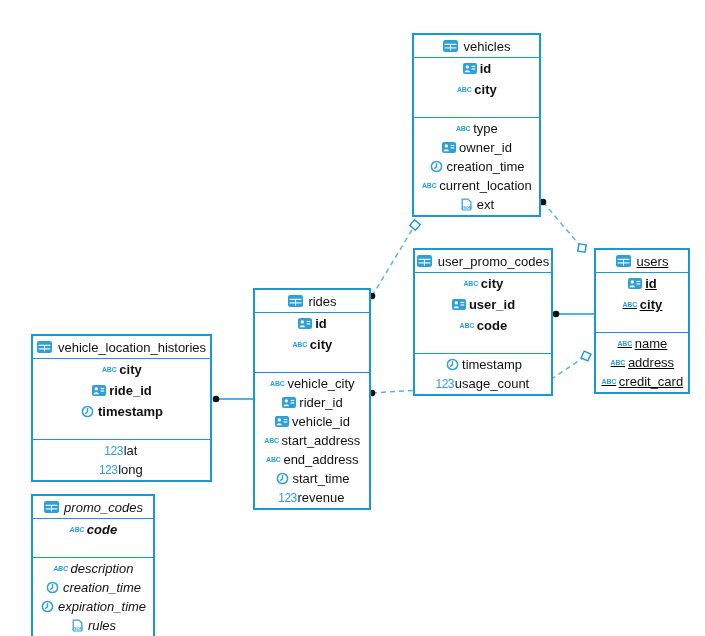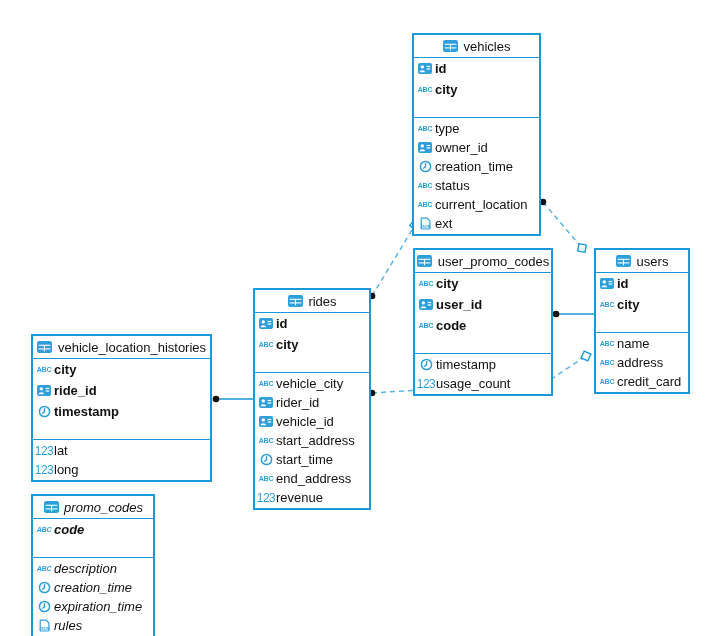--- a/index.html
+++ b/index.html
@@ -22,21 +22,21 @@
     height:22px;
     display:flex;align-items:center;justify-content:center;gap:5px;
     border-bottom:1px solid var(--primary);
     font-size:13px;color:#111;
     white-space:nowrap;overflow:hidden;
   }
   .row{
     display:flex;align-items:center;gap:2px;
     padding:0 3px;
     font-size:13px;color:#111;
-    white-space:nowrap;overflow:hidden;
+    white-space:nowrap;overflow:hidden;justify-content:center;
   }
   .pk-section .row{height:21px;font-weight:bold;}
   .field-section{border-top:1px solid var(--primary);padding:1px 0;margin-top:17px;}
   .field-section .row{height:19px;}
   .icon-box{width:16px;min-width:16px;display:flex;justify-content:center;align-items:center;}
   .text-icon{color:var(--icon);font-weight:bold;font-size:7px;letter-spacing:-0.2px;line-height:1;}
   .text-icon.num{font-size:12px;font-weight:400;letter-spacing:-0.5px;}
 </style>
 </head>
 <body>
@@ -115,26 +115,20 @@
               <line x1="6.5" y1="6.8" x2="6.5" y2="3.6" stroke="#2da0dc" stroke-width="1.4" stroke-linecap="round"></line>
               <line x1="6.5" y1="6.8" x2="4.6" y2="8.2" stroke="#2da0dc" stroke-width="1.4" stroke-linecap="round"></line>
             </svg>
           </span>
     <span class="field-name">creation_time</span>
   </div>
         <div class="row">
     <span class="icon-box">
             <span class="text-icon">ABC</span>
           </span>
-    <span class="field-name">status</span>
-  </div>
-        <div class="row">
-    <span class="icon-box">
-            <span class="text-icon">ABC</span>
-          </span>
     <span class="field-name">current_location</span>
   </div>
         <div class="row">
     <span class="icon-box">
             <svg width="13" height="13" viewBox="0 0 13 13">
               <path d="M2.2 1.2 h5.8 l2.9 2.9 v6.9 a1 1 0 0 1 -1 1 h-6.7 a1 1 0 0 1 -1 -1 z" fill="none" stroke="#2da0dc" stroke-width="1.2"></path>
               <text x="6.4" y="10.7" font-size="3.8" font-weight="700" text-anchor="middle" fill="#2da0dc" font-family="Liberation Sans,sans-serif">JSON</text>
             </svg>
           </span>
     <span class="field-name">ext</span>
@@ -191,21 +185,21 @@
     <span class="field-name">timestamp</span>
   </div>
         <div class="row">
     <span class="icon-box">
             <span class="text-icon num">123</span>
           </span>
     <span class="field-name">usage_count</span>
   </div>
       </div>
   </div>
-    <div class="table" style="left: 594px; top: 248px; width: 96px;">
+    <div class="table" style="left: 594px; top: 248px; width: 96px; text-decoration: underline;">
     <div class="table-header">
       <span class="icon-box">
           <svg width="15" height="12" viewBox="0 0 15 12">
             <rect width="15" height="12" rx="2.2" fill="#2da0dc"></rect>
             <line x1="1.6" y1="4.3" x2="13.4" y2="4.3" stroke="#fff" stroke-width="1.1"></line>
             <line x1="1.6" y1="7.9" x2="13.4" y2="7.9" stroke="#fff" stroke-width="1.1"></line>
             <line x1="7.5" y1="4.3" x2="7.5" y2="10.4" stroke="#fff" stroke-width="1.1"></line>
           </svg>
         </span>
       <span class="tbl-name">users</span>
@@ -315,33 +309,33 @@
     <span class="field-name">vehicle_id</span>
   </div>
         <div class="row">
     <span class="icon-box">
             <span class="text-icon">ABC</span>
           </span>
     <span class="field-name">start_address</span>
   </div>
         <div class="row">
     <span class="icon-box">
+            <span class="text-icon">ABC</span>
+          </span>
+    <span class="field-name">end_address</span>
+  </div>
+        <div class="row">
+    <span class="icon-box">
             <svg width="13" height="13" viewBox="0 0 13 13">
               <circle cx="6.5" cy="6.5" r="5.1" fill="none" stroke="#2da0dc" stroke-width="1.5"></circle>
               <line x1="6.5" y1="6.8" x2="6.5" y2="3.6" stroke="#2da0dc" stroke-width="1.4" stroke-linecap="round"></line>
               <line x1="6.5" y1="6.8" x2="4.6" y2="8.2" stroke="#2da0dc" stroke-width="1.4" stroke-linecap="round"></line>
             </svg>
           </span>
     <span class="field-name">start_time</span>
-  </div>
-        <div class="row">
-    <span class="icon-box">
-            <span class="text-icon">ABC</span>
-          </span>
-    <span class="field-name">end_address</span>
   </div>
         <div class="row">
     <span class="icon-box">
             <span class="text-icon num">123</span>
           </span>
     <span class="field-name">revenue</span>
   </div>
       </div>
   </div>
     <div class="table" style="left: 31px; top: 334px; width: 181px;">

